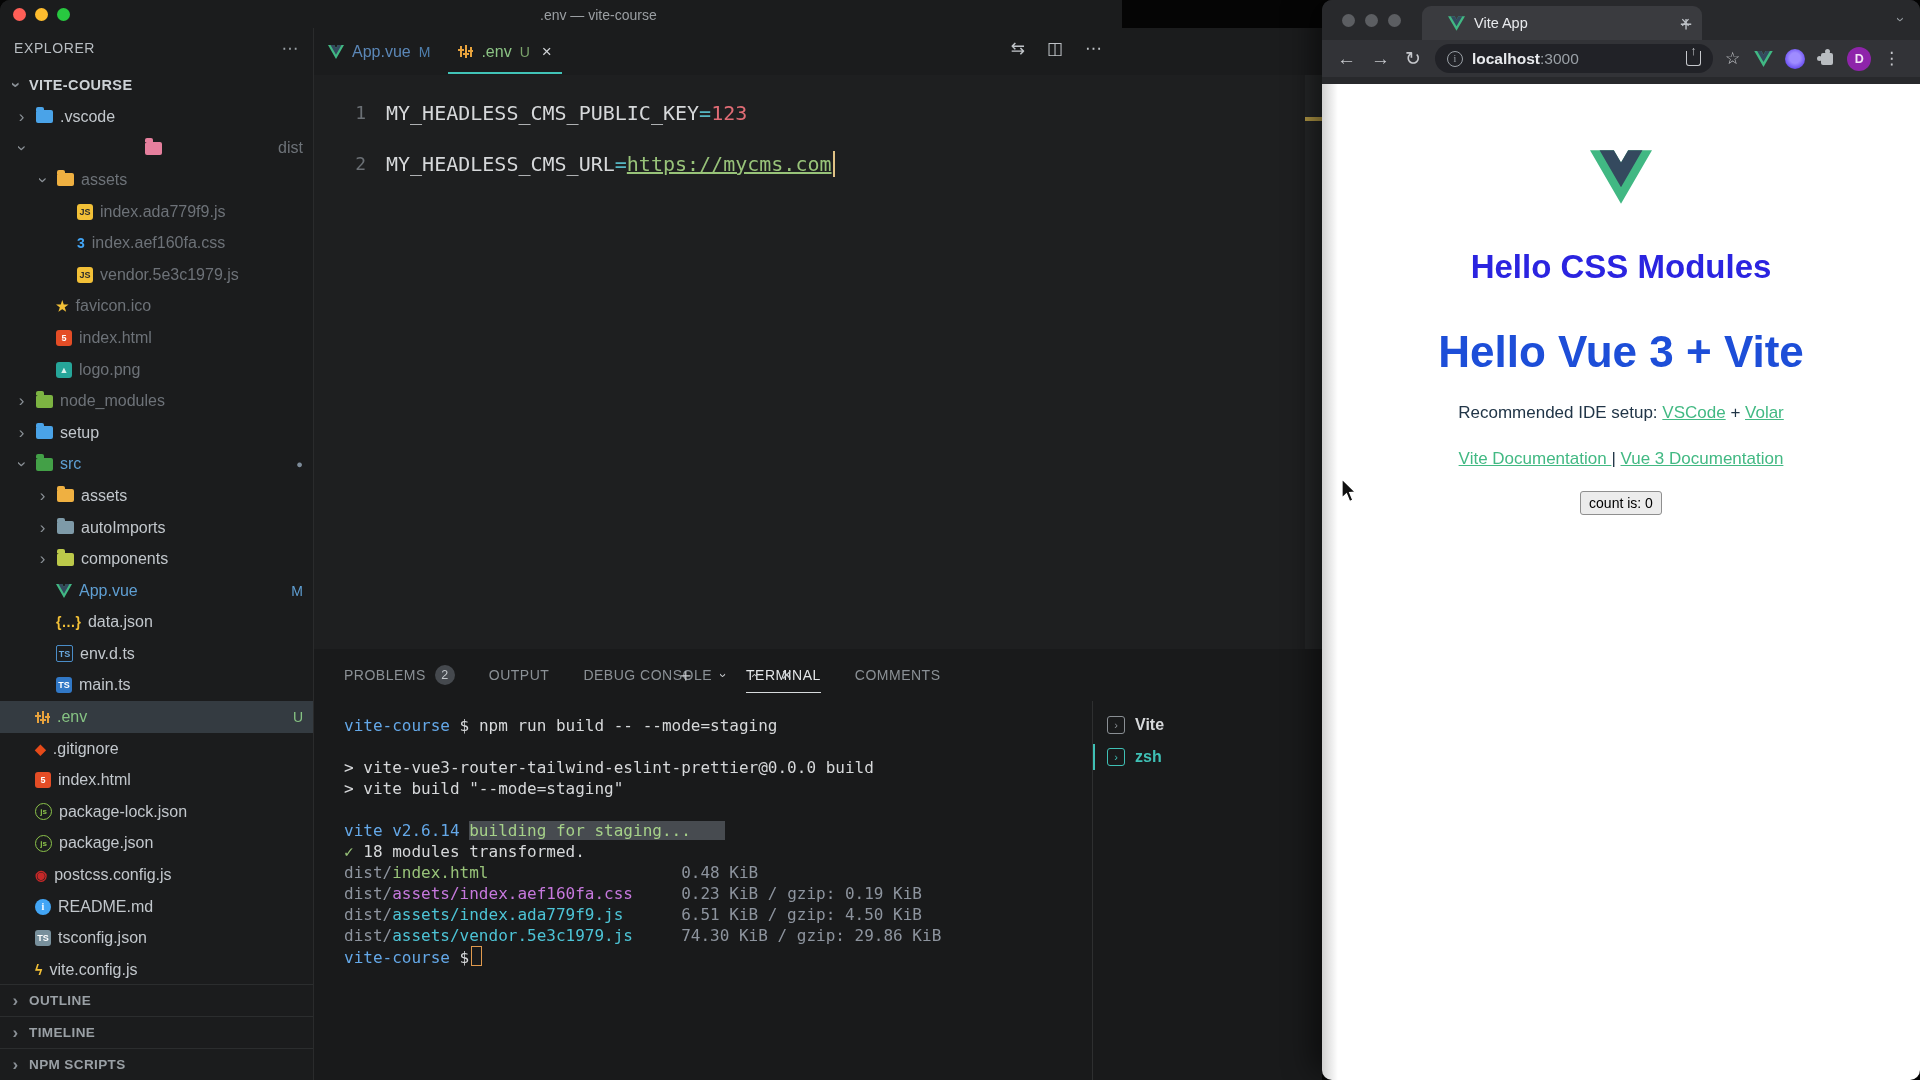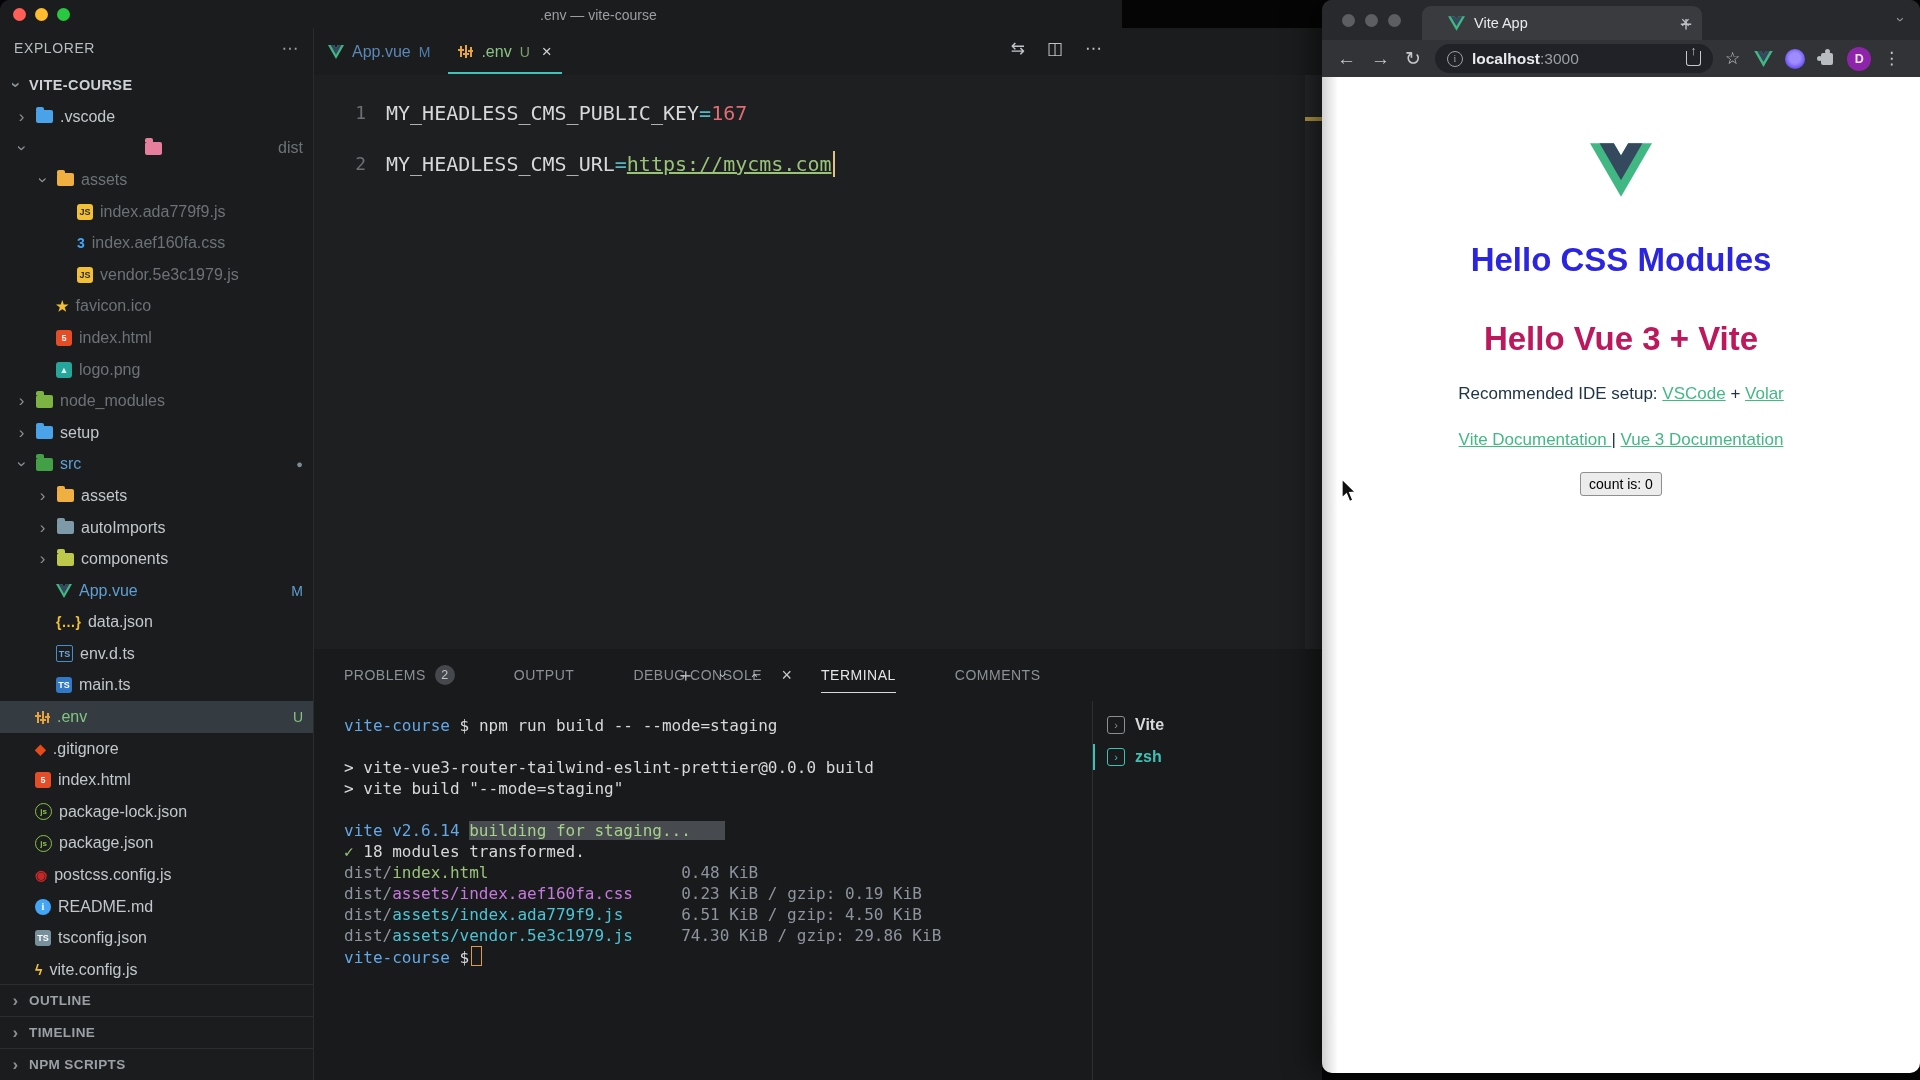--- a/index.html
+++ b/index.html
@@ -55,21 +55,21 @@
   .gutter{width:52px;text-align:right;color:#6b7075;font-size:18px;flex:none;padding-right:20px;}
   .c-w{color:#d6d8da;} .c-op{color:#56b6c2;} .c-num{color:#e06c75;}
   .c-url{color:#98c379;text-decoration:underline;}
   .c-blue{color:#64a8e8;} .c-cyan{color:#4dc4d6;} .c-green{color:#98c379;} .c-purple{color:#c678dd;}
   .c-dim{color:#8d949e;} .c-hl{color:#a6d189;background:#474b50;padding-right:34px;}
   .caret{display:inline-block;width:2.5px;height:26px;background:#e0c285;margin-left:1px;vertical-align:middle;}
   #ed-scroll{position:absolute;right:0;top:0;width:17px;height:100%;background:#2b2d2f;opacity:.55;}
   #ed-marker{position:absolute;right:0;top:42px;width:17px;height:4px;background:#b49a45;}
   
   #panel{position:absolute;left:314px;top:649px;width:1008px;height:431px;background:#191a1b;}
-  #panel-tabs{display:flex;align-items:center;height:52px;padding-left:30px;gap:59px;}
+  #panel-tabs{display:flex;align-items:center;height:52px;padding-left:30px;gap:34px;}
   .ptab{display:flex;align-items:center;gap:9px;font-size:14px;letter-spacing:.5px;color:#8b9196;height:100%;position:relative;cursor:pointer;}
   .ptab.active{color:#e3e6e8;}
   .ptab.active::after{content:"";position:absolute;left:0;right:0;bottom:8px;height:1.5px;background:#d7dbdd;}
   .pbadge{background:#45494e;color:#c3c7cb;border-radius:50%;width:20px;height:20px;font-size:12.5px;
     display:inline-flex;align-items:center;justify-content:center;letter-spacing:0;}
   #panel-actions{position:absolute;right:330px;top:663px;display:flex;gap:26px;color:#c7cacd;font-size:18px;align-items:center;}
   #panel-actions span{cursor:pointer;}
   #terminal{position:absolute;left:0;top:52px;width:778px;height:379px;padding:14px 0 0 30px;box-sizing:border-box;
     font-family:"DejaVu Sans Mono",monospace;font-size:16px;line-height:21px;white-space:pre;overflow:hidden;}
   .cur{display:inline-block;width:9px;height:18px;border:1.5px solid #e09a4e;vertical-align:-3px;margin-left:2px;}
@@ -104,27 +104,27 @@
   .share-ic::before{content:"↑";position:absolute;left:50%;top:-8px;transform:translateX(-50%);color:#c6c8cc;font-size:13px;background:transparent;}
   .star-ic{color:#c6c8cc;font-size:17px;margin-left:12px;cursor:pointer;}
   .extv{margin-left:14px;cursor:pointer;display:inline-flex;}
   .devtools-ic{width:20px;height:20px;border-radius:50%;background:radial-gradient(circle at 50% 45%,#9f8cff 0 35%,#6d52f2 70%);margin-left:12px;cursor:pointer;}
   .puzzle-ic{width:12px;height:12px;background:#b9bdc1;border-radius:2px;position:relative;margin-left:16px;cursor:pointer;}
   .puzzle-ic::before{content:"";position:absolute;top:-4px;left:3.5px;width:5px;height:5px;border-radius:50%;background:#b9bdc1;}
   .puzzle-ic::after{content:"";position:absolute;left:-4px;top:3.5px;width:5px;height:5px;border-radius:50%;background:#b9bdc1;}
   .avatar{width:24px;height:24px;border-radius:50%;background:#8e24aa;color:#f3e5f5;font-size:12.5px;font-weight:bold;
     display:inline-flex;align-items:center;justify-content:center;margin-left:14px;cursor:pointer;}
   .kebab{color:#c6c8cc;font-size:17px;margin-left:12px;cursor:pointer;}
-  #bpage{position:absolute;left:0;top:77px;width:100%;height:996px;background:#ffffff;border-radius:0 0 10px 10px;
+  #bpage{position:absolute;left:0;top:84px;width:100%;height:996px;background:#ffffff;border-radius:0 0 10px 10px;
     text-align:center;color:#213547;}
   #bpage::before{content:"";position:absolute;left:0;top:0;width:16px;height:100%;border-radius:0 0 0 10px;
     background:linear-gradient(90deg,rgba(0,0,0,.18),rgba(0,0,0,0));}
   #page-logo{margin-top:66px;display:inline-block;}
   #h-css{font-size:33px;font-weight:bold;color:#2b24e0;margin:40px 0 0;}
-  #h-vue{font-size:33px;font-weight:bold;color:#be185d;margin:41px 0 0;}
+  #h-vue{font-size:44px;font-weight:bold;color:#1d4ed8;margin:41px 0 0;}
   .pline{font-size:17px;margin-top:26px;color:#213547;}
   .glink{color:#42b983;text-decoration:underline;cursor:pointer;}
   #count-btn{margin-top:22px;font-size:14px;font-family:"Liberation Sans",sans-serif;background:#ececec;
     border:1px solid #8f8f8f;border-radius:3px;padding:3px 8px;color:#000;cursor:pointer;}
   #edit-line{font-size:17px;margin-top:24px;}
   #edit-line code{font-family:"DejaVu Sans Mono",monospace;font-size:13.5px;}
   #cursor{position:absolute;left:1340px;top:478px;z-index:50;pointer-events:none;}
 </style>
 </head>
 <body>
@@ -318,21 +318,21 @@
     <span>◫</span>
     <span>⋯</span>
   </div>
 
   <div id="editor">
     <div id="code-lines" style="padding-top: 12px;">
         <div class="codeline">
           <span class="gutter">1</span>
           <span class="c-w">MY_HEADLESS_CMS_PUBLIC_KEY</span>
           <span class="c-op">=</span>
-          <span class="c-num">167</span>
+          <span class="c-num">123</span>
         </div>
         <div class="codeline">
           <span class="gutter">2</span>
           <span class="c-w">MY_HEADLESS_CMS_URL</span>
           <span class="c-op">=</span>
           <span class="c-url">https://mycms.com</span>
           <span class="caret"></span>
         </div>
       </div>
     <div id="ed-scroll"></div>

